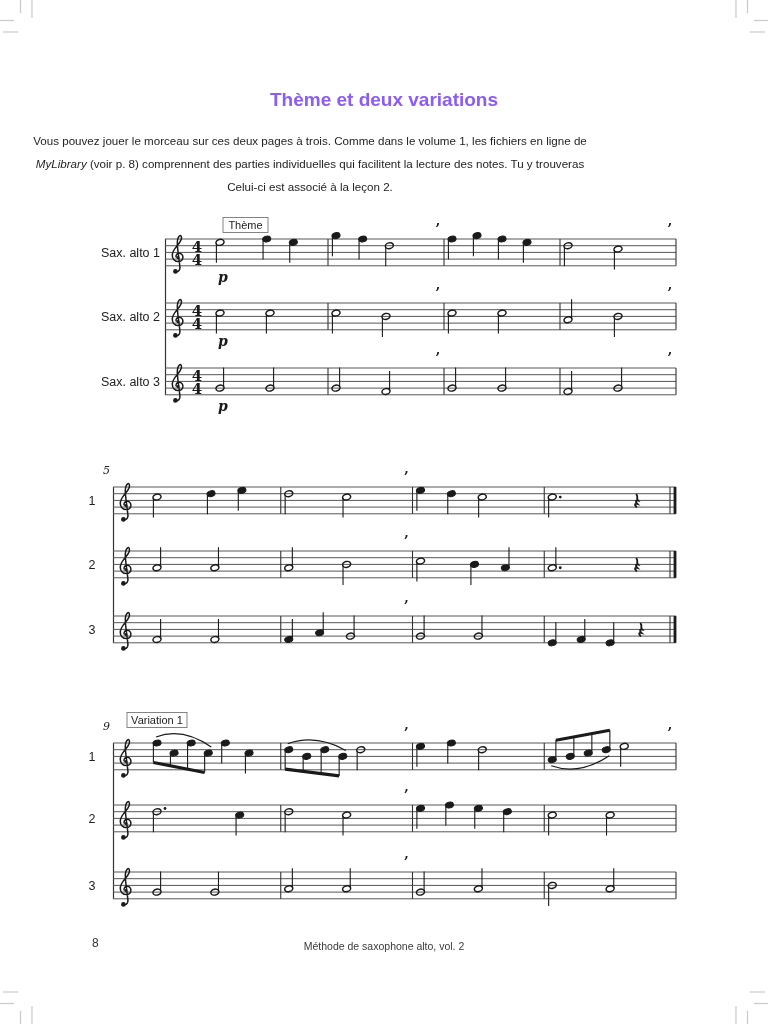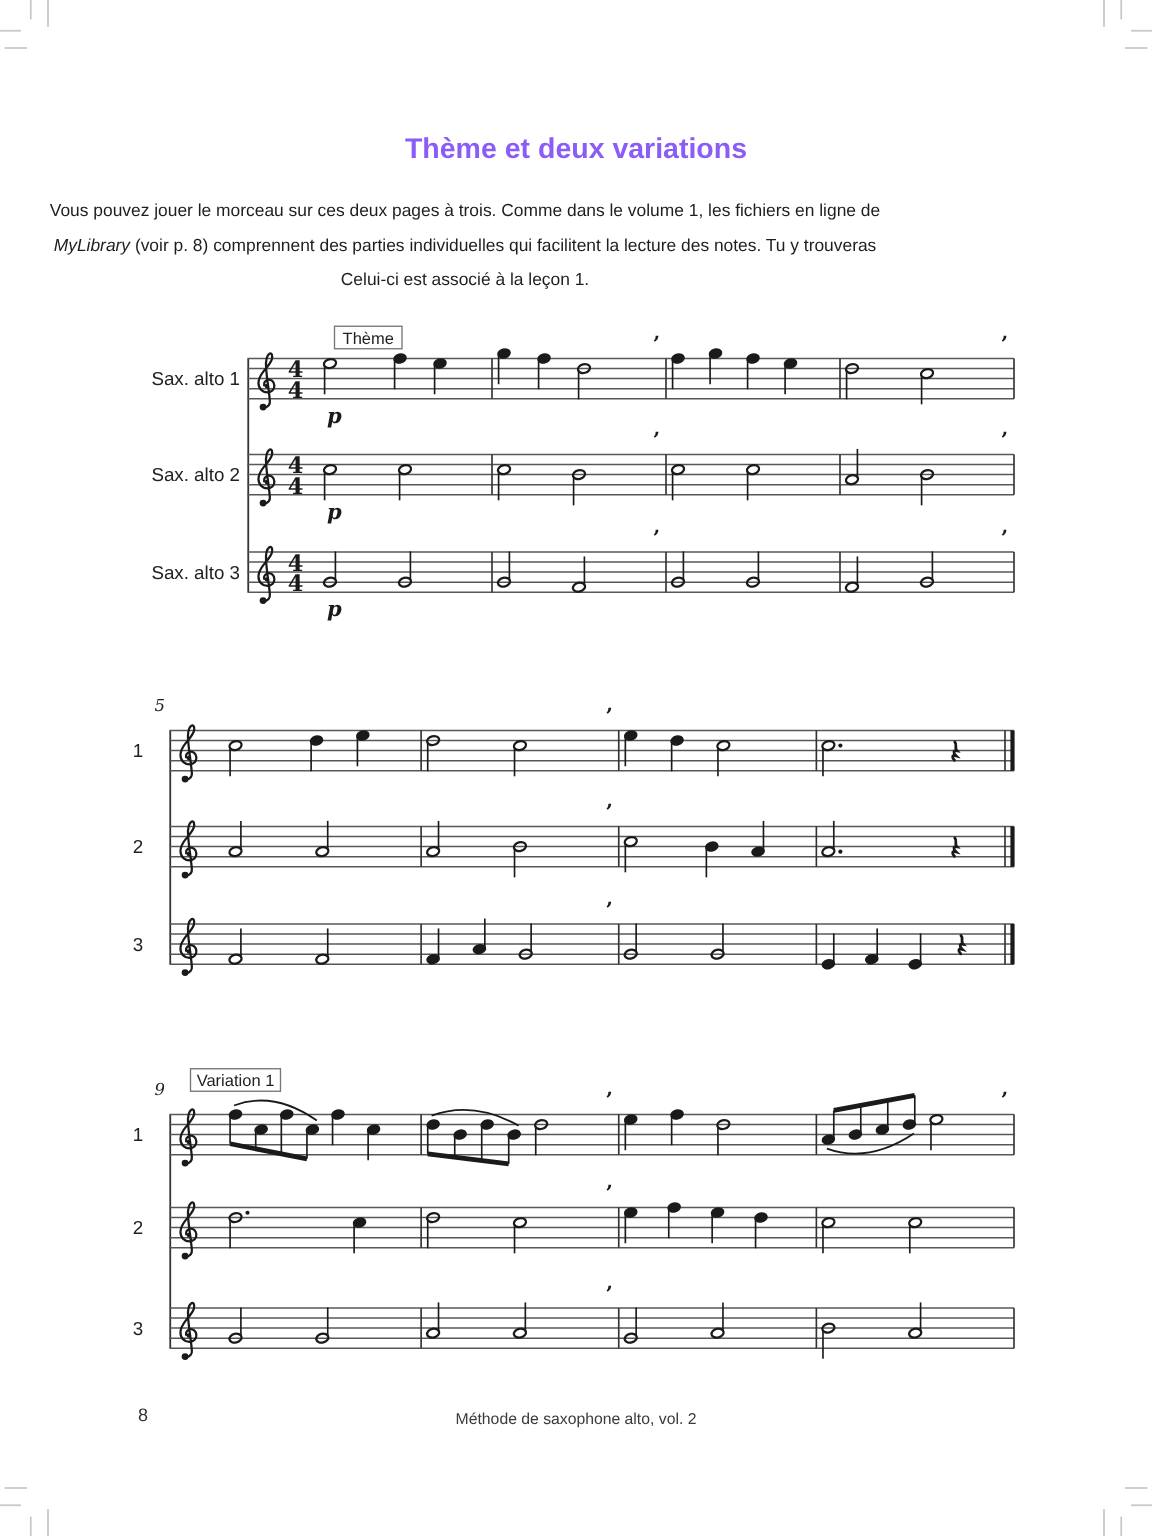--- a/index.html
+++ b/index.html
@@ -19,21 +19,21 @@
 </head>
 <body>
 
 <div id="page">
 
   <div class="title" style="color: #8b5cf6;">Thème et deux variations</div>
 
   <div class="para">
     <div class="pline">Vous pouvez jouer le morceau sur ces deux pages à trois. Comme dans le volume 1, les fichiers en ligne de</div>
     <div class="pline"><i>MyLibrary</i><span> (voir p. 8) comprennent des parties individuelles qui facilitent la lecture des notes. Tu y trouveras</span></div>
-    <div class="pline">Celui-ci est associé à la leçon 1.</div>
+    <div class="pline">Celui-ci est associé à la leçon 2.</div>
   </div>
 
   <svg id="score" width="768" height="1024" viewBox="0 0 768 1024">
       <g>
         <line x1="165.5" y1="239" x2="165.5" y2="394.8" stroke="#333" stroke-width="1.2"></line>
         <rect x="223" y="217.5" width="45" height="15" fill="#fff" stroke="#777" stroke-width="0.9"></rect>
         <text x="245.5" y="229" text-anchor="middle" font-size="11" font-family="Liberation Sans, sans-serif" fill="#222">Thème</text>
         <g>
           <line x1="165" y1="239" x2="676" y2="239" stroke="#575757" stroke-width="1"></line>
           <line x1="165" y1="245.7" x2="676" y2="245.7" stroke="#575757" stroke-width="1"></line>

